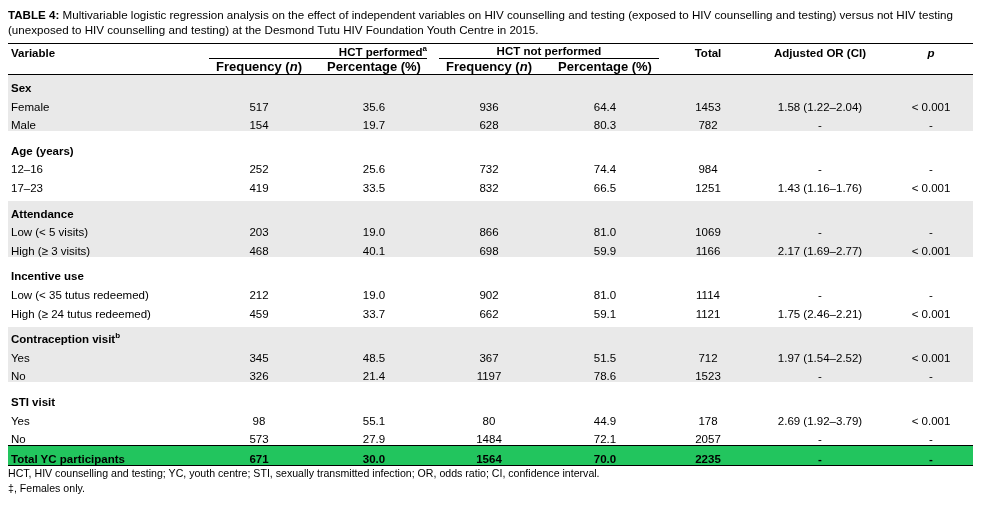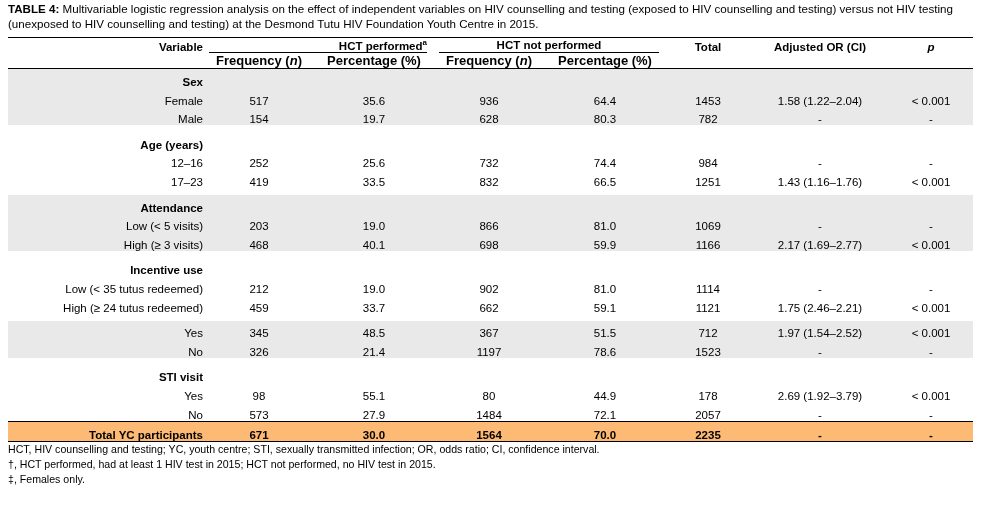--- a/index.html
+++ b/index.html
@@ -13,21 +13,21 @@
     font-family: "Liberation Sans", sans-serif;
     color: #000000;
     font-size: 11.5px;
     overflow: hidden;
   }
   .page {
     position: relative;
     width: 981px;
     height: 372px;
     box-sizing: border-box;
-    padding: 1px 8px 0 8px;
+    padding: 7px 8px 0 8px;
   }
   .caption {
     font-size: 11.6px;
     line-height: 1.32;
     margin: 0 0 5px 0;
     color: #000;
   }
   .caption b { font-weight: bold; }
 
   table.main {
@@ -53,21 +53,21 @@
     font-size: 13px;
     border-bottom: 1.1px solid #000;
   }
   .span-underline {
     border-bottom: 0.9px solid #000;
     display: block;
     padding-bottom: 1px;
     margin: 0 6px;
   }
 
-  .c-var   { width: 195px; text-align: right;   padding-left: 3px !important; }
+  .c-var   { width: 195px; text-align: left;   padding-left: 3px !important; }
   .c-f1    { width: 112px; text-align: center; }
   .c-p1    { width: 118px; text-align: center; }
   .c-f2    { width: 112px; text-align: center; }
   .c-p2    { width: 120px; text-align: center; }
   .c-tot   { width: 86px;  text-align: center; }
   .c-or    { width: 138px; text-align: center; }
   .c-p     { width: 84px;  text-align: center; }
 
   tbody td {
     height: 18.6px;
@@ -86,21 +86,21 @@
   }
   tr.spacer td {
     height: 7px;
     background: #ffffff;
   }
   tr.total td {
     font-weight: bold;
     border-top: 1.1px solid #000;
     border-bottom: 1.3px solid #000;
     height: 19px;
-    background: #fdba74;
+    background: #22c55e;
   }
   td.total-lbl { padding-left: 3px; }
 
   .footnotes {
     margin-top: 0;
     font-size: 10.6px;
     line-height: 1.42;
     color: #000;
   }
   .footnotes div { white-space: nowrap; }
@@ -276,20 +276,30 @@
           <td class="c-f2">662</td>
           <td class="c-p2">59.1</td>
           <td class="c-tot">1121</td>
           <td class="c-or">1.75 (2.46–2.21)</td>
           <td class="c-p">&lt; 0.001</td>
         </tr>
         <tr class="spacer">
           <td colspan="8"></td>
         </tr>
         <tr class="band">
+          <td class="c-var group">Contraception visit<sup>b</sup></td>
+          <td class="c-f1"></td>
+          <td class="c-p1"></td>
+          <td class="c-f2"></td>
+          <td class="c-p2"></td>
+          <td class="c-tot"></td>
+          <td class="c-or"></td>
+          <td class="c-p"></td>
+        </tr>
+        <tr class="band">
           <td class="c-var lbl">Yes</td>
           <td class="c-f1">345</td>
           <td class="c-p1">48.5</td>
           <td class="c-f2">367</td>
           <td class="c-p2">51.5</td>
           <td class="c-tot">712</td>
           <td class="c-or">1.97 (1.54–2.52)</td>
           <td class="c-p">&lt; 0.001</td>
         </tr>
         <tr class="band">
@@ -343,17 +353,16 @@
           <td class="c-p2">70.0</td>
           <td class="c-tot">2235</td>
           <td class="c-or">-</td>
           <td class="c-p">-</td>
         </tr>
       </tbody>
   </table>
 
   <div class="footnotes">
     <div>HCT, HIV counselling and testing; YC, youth centre; STI, sexually transmitted infection; OR, odds ratio; CI, confidence interval.</div>
-    <div>†, HCT performed, had at least 1 HIV test in 2015; HCT not performed, no HIV test in 2015.</div>
     <div>‡, Females only.</div>
   </div>
 
 </div>
 
 </body></html>

